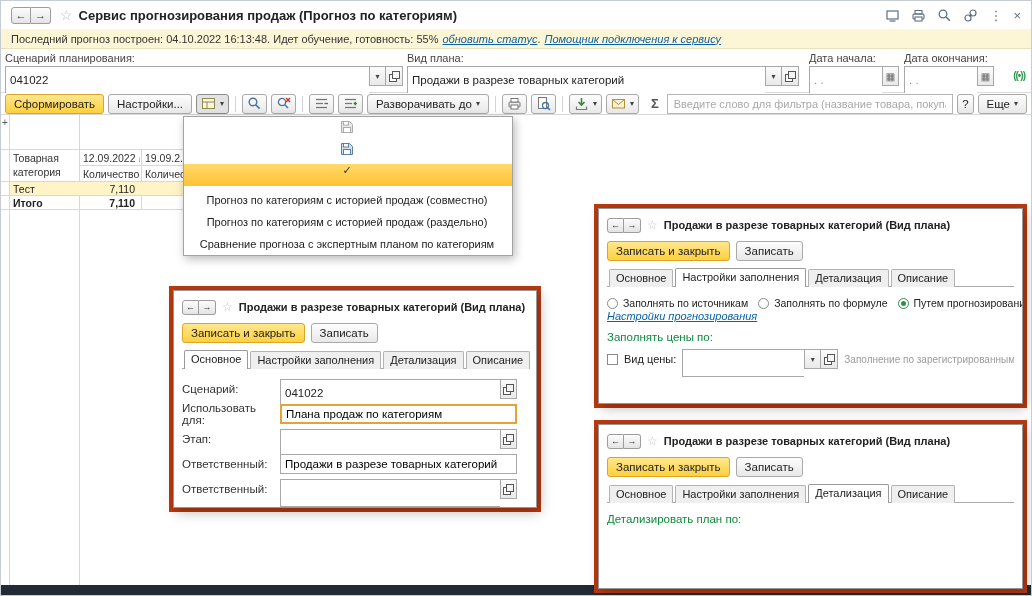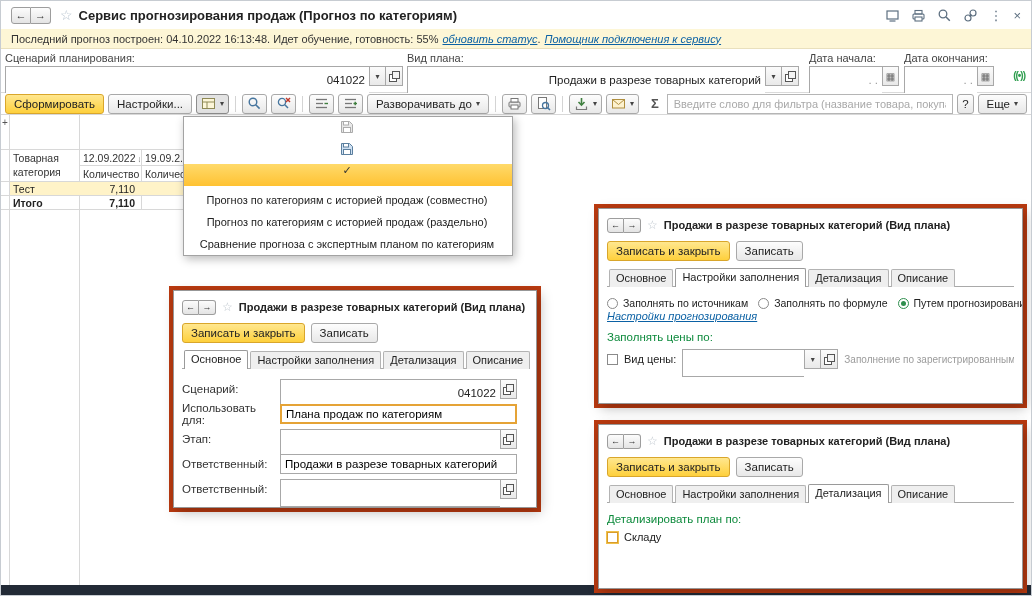--- a/index.html
+++ b/index.html
@@ -26,21 +26,21 @@
   a.link { color:#0b61a4; text-decoration:underline; cursor:pointer;font-style:italic; }
   .statusbar .link { margin-left:4px; }
   .sb-right { margin-left:auto; }
 
   
   .filters { position:absolute; top:48px; left:0; right:0; height:44px; border-bottom:1px solid #dadada; background:#fff; }
   .fgroup { position:absolute; top:3px; }
   .flabel { display:block; font-size:11px; color:#444; margin-bottom:2px; }
   .combo { display:flex; height:20px; }
   .combo input { flex:1; min-width:0; height:28px; border:1px solid #a8a8a8; border-right:none; font-family:inherit;
-                 font-size:11.5px; padding:0 4px; color:#222; background:#fff;text-align:right; }
+                 font-size:11.5px; padding:0 4px; color:#222; background:#fff; }
   .combo input.dim { color:#999; }
   .cbtn { width:17px; height:20px; border:1px solid #a8a8a8; background:linear-gradient(#fbfbfb,#e9e9e9); font-size:8px;
           color:#444; display:flex; align-items:center; justify-content:center; cursor:pointer; font-family:inherit; padding:0; }
   .cbtn + .cbtn { border-left:none; }
   .cbtn.cal { font-size:10px; color:#666; }
   .openico { position:relative; width:11px; height:11px; display:inline-block; }
   .openico::before { content:""; position:absolute; left:0; bottom:0; width:6px; height:6px; border:1px solid #555; background:#fff; }
   .openico::after  { content:""; position:absolute; right:0; top:0; width:6px; height:6px; border:1px solid #555; background:#f4f4f4; }
   .discbtn { position:absolute; right:6px; top:21px; border:none; background:none; color:#2f9e4f; font-weight:bold;
              font-size:10px; cursor:pointer; letter-spacing:-1px; font-family:inherit; }
@@ -513,22 +513,18 @@
         <button class="btn">Записать</button>
       </div>
       <div class="tabs">
         <div class="tab">Основное</div>
         <div class="tab">Настройки заполнения</div>
         <div class="tab active">Детализация</div>
         <div class="tab">Описание</div>
       </div>
       <div class="dbody">
         <div class="green">Детализировать план по:</div>
-        <div class="chkrow">
-          <i class="cbox focus"></i>
-          <span class="chklbl">Складу</span>
-        </div>
       </div>
     </div>
   </div>
 
   <div class="bottombar"></div>
 </div>
 
 </body></html>

